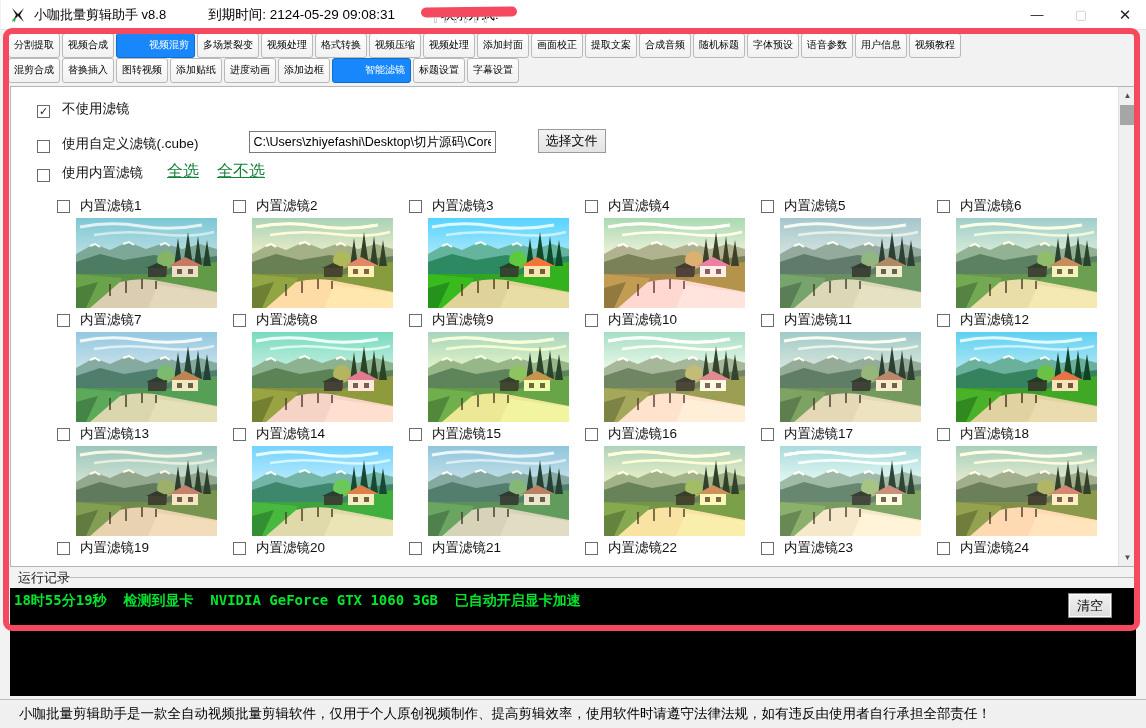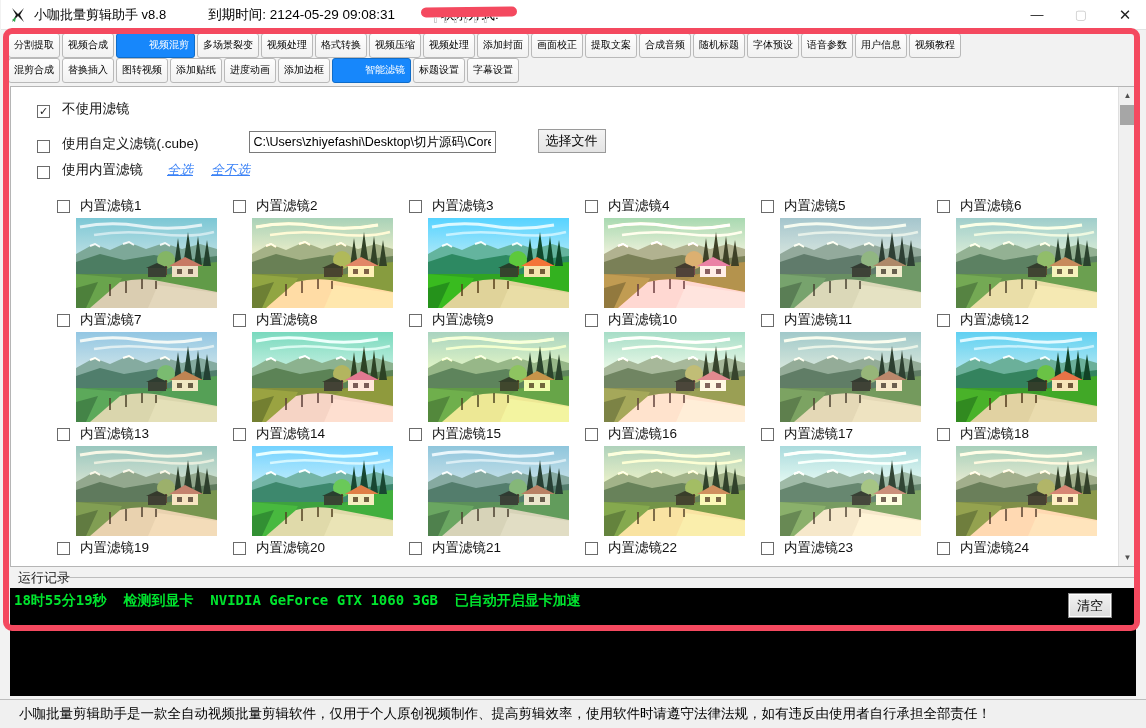--- a/index.html
+++ b/index.html
@@ -33,21 +33,21 @@
   .panel { position:absolute; left:10px; top:86px; width:1126px; height:481px; background:#ffffff; border:1px solid #b5b5b5; overflow:hidden; }
   .opt-row { position:absolute; left:26px; display:flex; align-items:flex-end; }
   .opt-row1 { top:13px; }
   .opt-row2 { top:42px; }
   .opt-row3 { top:74px; }
   .cb { width:13px; height:13px; background:#fff; border:1px solid #6b6b6b; display:inline-flex; align-items:center; justify-content:center; font-size:11px; line-height:11px; color:#1a1a1a; flex:0 0 auto; }
   .cb.checked::after { content:"✓"; font-weight:bold; margin-top:-1px; }
   .opt-label { margin-left:12px; font-size:13.5px; }
   .path-input { margin-left:50px; width:247px; height:22px; border:1px solid #7a7a7a; background:#fff; font-family:"Liberation Sans",sans-serif; font-size:12.5px; padding:0 4px; color:#000; }
   .choose-btn { margin-left:42px; width:68px; height:24px; background:linear-gradient(#f3f3f3,#e4e4e4); border:1px solid #9a9a9a; font-family:"Liberation Sans",sans-serif; font-size:13px; color:#000; }
-  .link { margin-left:24px; color:#3b82f6; text-decoration:underline; font-size:13px; cursor:pointer;font-style:italic; }
+  .link { margin-left:24px; color:#15803d; text-decoration:underline; font-size:16px; cursor:pointer; }
   .link + .link { margin-left:18px; }
 
   
   .filter-grid { position:absolute; left:46px; top:110px; width:1070px; display:grid; grid-template-columns:repeat(6,176px); grid-auto-rows:110px; row-gap:4px; }
   .cell { position:relative; }
   .cell-head { display:flex; align-items:center; height:18px; }
   .cell-label { margin-left:10px; font-size:13.5px; white-space:nowrap; }
   .thumb { margin:3px 0 0 19px; width:141px; height:90px; overflow:hidden; background:#9db8ad; }
   .thumb svg { display:block; width:141px; height:90px; }
 

